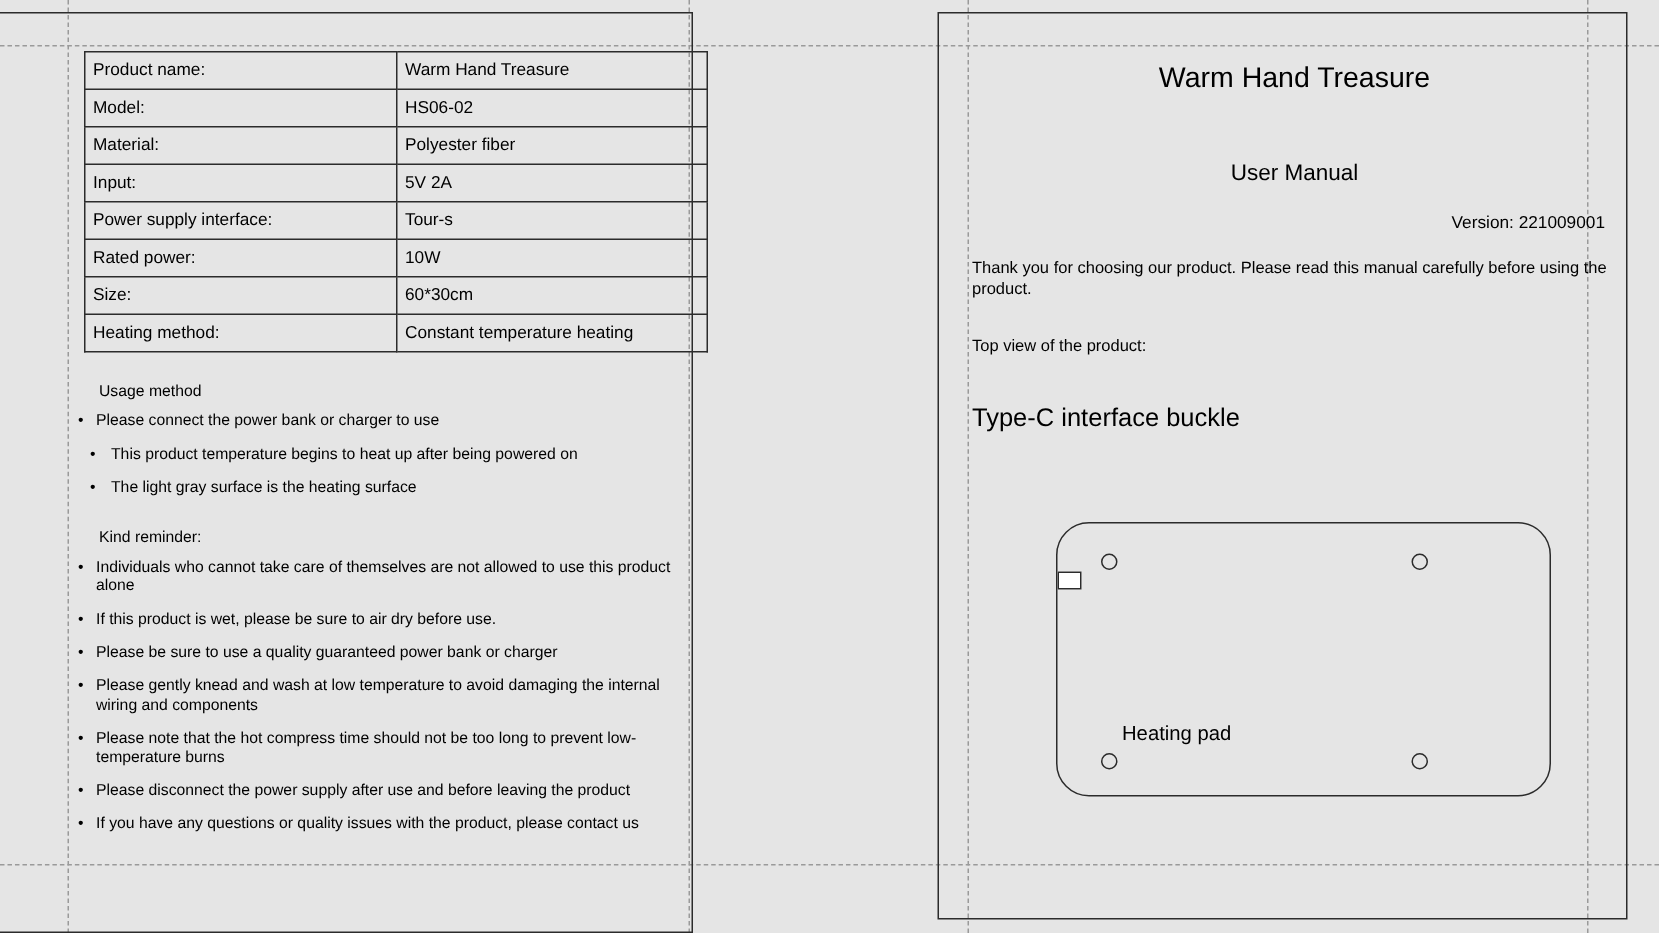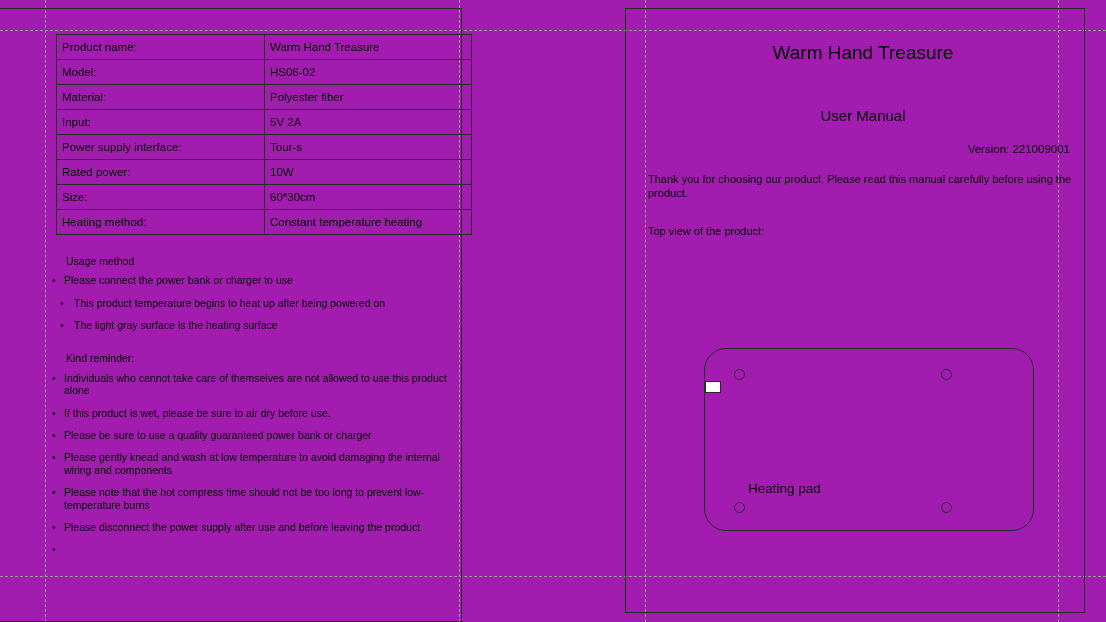--- a/index.html
+++ b/index.html
@@ -8,21 +8,21 @@
     background: #ffffff;
   }
   body {
     font-family: "Liberation Sans", sans-serif;
     color: #000;
   }
   #page {
     position: relative;
     width: 1106px;
     height: 622px;
-    background: #a21caf;
+    background: #e5e5e5;
     overflow: hidden;
   }
 
   
   .guide {
     position: absolute;
     border: 0;
     pointer-events: none;
   }
   .guide-v {
@@ -292,31 +292,33 @@
       <p class="bullet">
         <span class="dot">•</span>
         <span>Please note that the hot compress time should not be too long to prevent low-temperature burns</span>
       </p>
       <p class="bullet">
         <span class="dot">•</span>
         <span>Please disconnect the power supply after use and before leaving the product</span>
       </p>
       <p class="bullet">
         <span class="dot">•</span>
+        <span>If you have any questions or quality issues with the product, please contact us</span>
       </p>
     </div>
   </div>
 
   <div id="right-page">
 
     <div class="r-title">Warm Hand Treasure</div>
     <div class="r-subtitle">User Manual</div>
     <div class="r-version">Version: 221009001</div>
     <div class="r-thanks">Thank you for choosing our product. Please read this manual carefully before using the product.</div>
     <div class="r-topview">Top view of the product:</div>
+    <div class="r-typec">Type-C interface buckle</div>
 
     <div class="pad"></div>
     <div class="pad-tab"></div>
     <div class="hole" style="left:114px; top:369px;"></div>
     <div class="hole" style="left:321px; top:369px;"></div>
     <div class="hole" style="left:114px; top:502px;"></div>
     <div class="hole" style="left:321px; top:502px;"></div>
     <div class="pad-label">Heating pad</div>
   </div>
 

